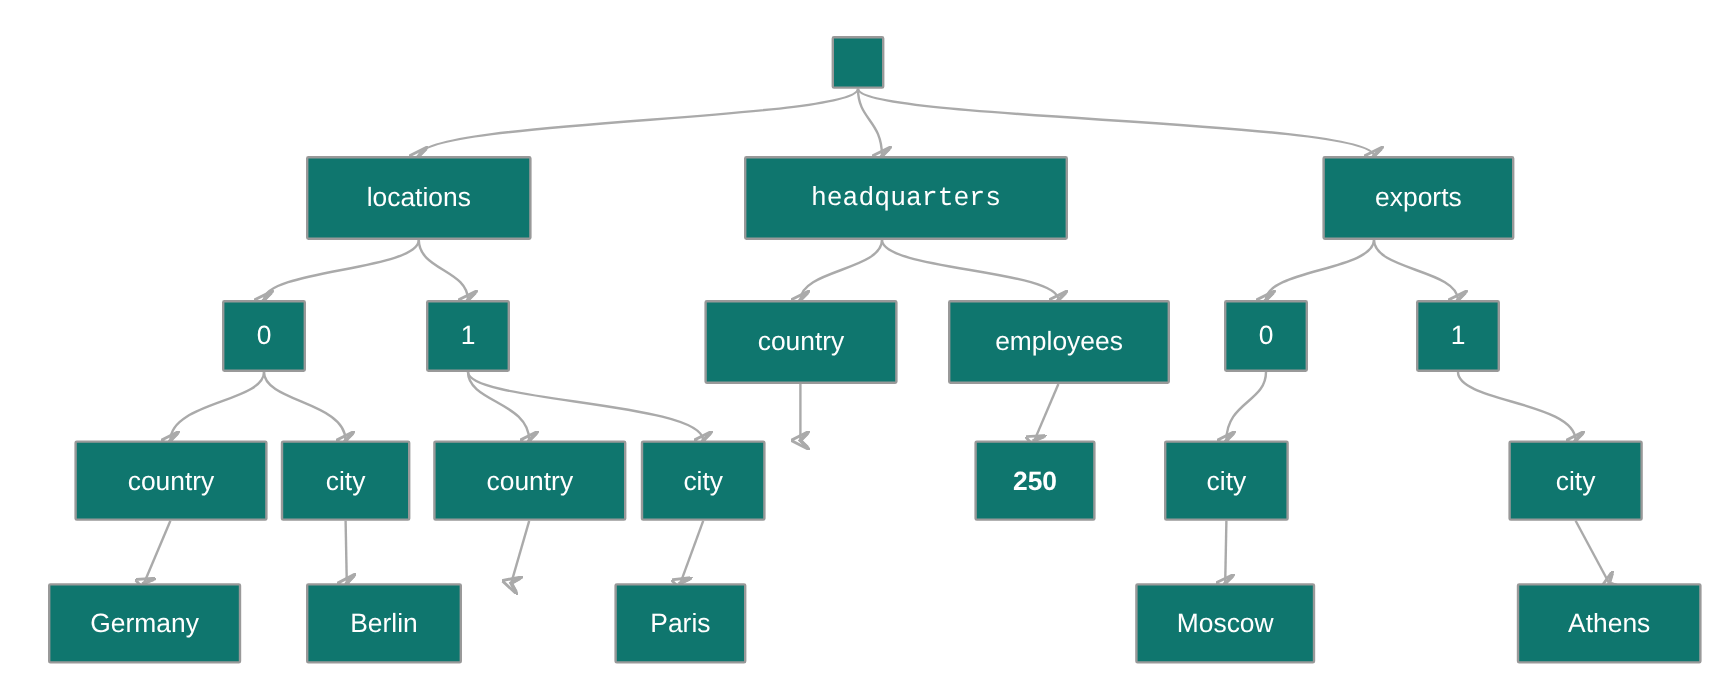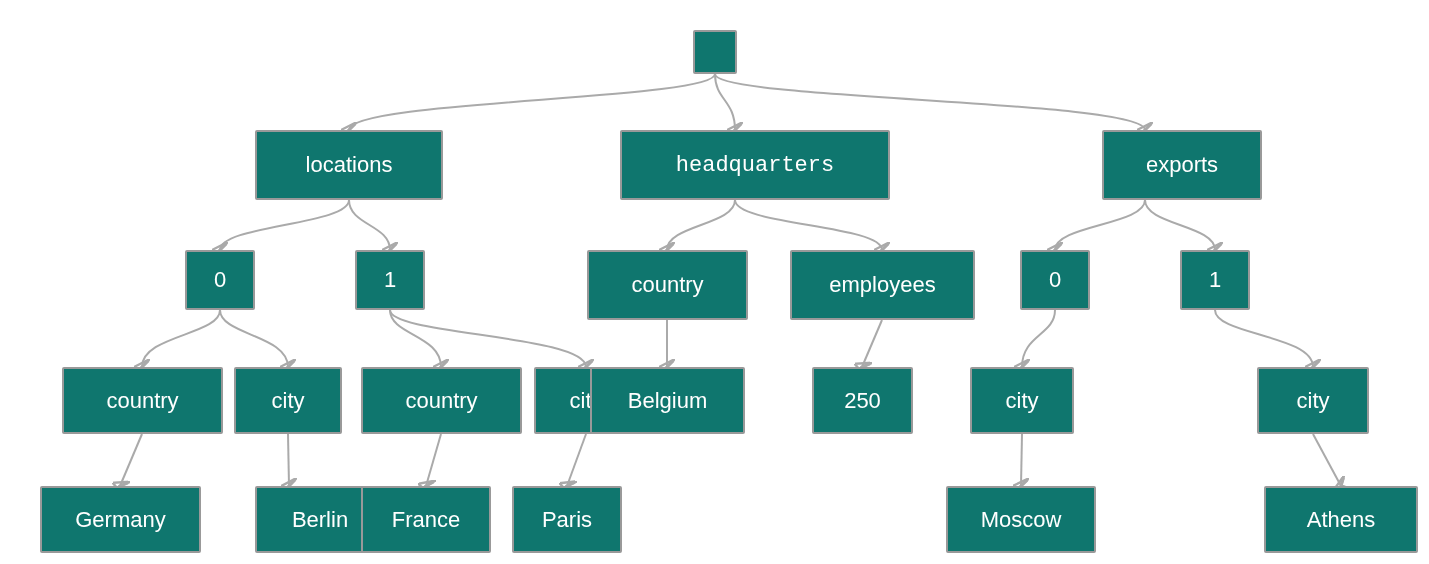--- a/index.html
+++ b/index.html
@@ -145,42 +145,36 @@
   </div>
   <div class="node" style="left:234px; top:367px; width:108px; height:67px;">
     <span>city</span>
   </div>
   <div class="node" style="left:361px; top:367px; width:161px; height:67px;">
     <span>country</span>
   </div>
   <div class="node" style="left:534px; top:367px; width:104px; height:67px;">
     <span>city</span>
   </div>
-  <div class="node" style="left:590px; top:367px; width:155px; height:67px;">
-    <span>Belgium</span>
-  </div>
-  <div class="node" style="left:812px; top:367px; width:101px; height:67px;">
+  <div class="node" style="left:812px; top:367px; width:101px; height:67px;font-weight:bold;">
     <span>250</span>
   </div>
   <div class="node" style="left:970px; top:367px; width:104px; height:67px;">
     <span>city</span>
   </div>
   <div class="node" style="left:1257px; top:367px; width:112px; height:67px;">
     <span>city</span>
   </div>
 
   <div class="node" style="left:40px; top:486px; width:161px; height:67px;">
     <span>Germany</span>
   </div>
   <div class="node" style="left:224px; top:486px; width:130px; height:67px;margin-left:31px;">
     <span>Berlin</span>
   </div>
-  <div class="node" style="left:361px; top:486px; width:130px; height:67px;">
-    <span>France</span>
-  </div>
   <div class="node" style="left:512px; top:486px; width:110px; height:67px;">
     <span>Paris</span>
   </div>
   <div class="node" style="left:1264px; top:486px; width:154px; height:67px;">
     <span>Athens</span>
   </div>
   <div class="node" style="left:946px; top:486px; width:150px; height:67px;">
     <span>Moscow</span>
   </div>
 </div>

